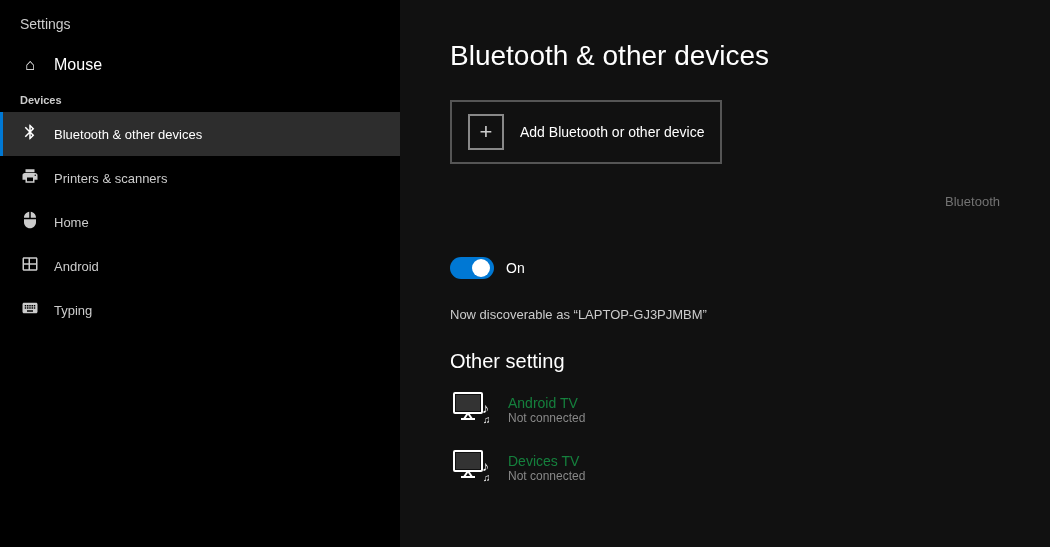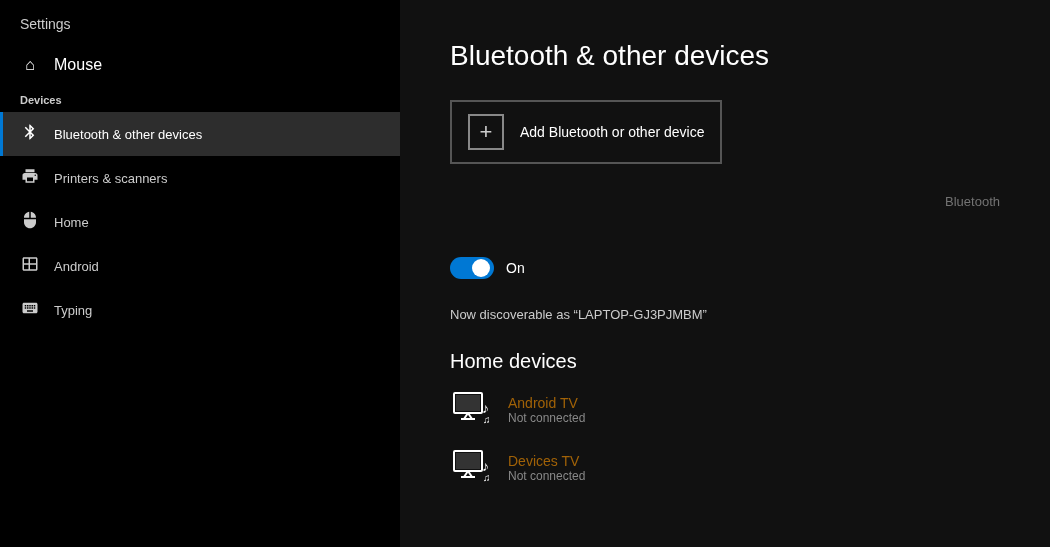--- a/index.html
+++ b/index.html
@@ -202,21 +202,21 @@
     }
     .device-icon {
       width: 42px;
       height: 42px;
       display: flex;
       align-items: center;
       justify-content: center;
       flex-shrink: 0;
     }
     .device-info { display: flex; flex-direction: column; }
-    .device-name { font-size: 14px; color: #a16207; }
+    .device-name { font-size: 14px; color: #15803d; }
     .device-status { font-size: 12px; color: #888888; }
   </style>
 </head>
 <body>
 
 <div class="sidebar">
   <div class="sidebar-title">Settings</div>
 
   <div class="sidebar-home">
     <span class="nav-icon">⌂</span>
@@ -284,21 +284,21 @@
 
   <div class="toggle-row">
     <div class="toggle-switch">
       <div class="knob"></div>
     </div>
     <span class="toggle-label">On</span>
   </div>
 
   <div class="discoverable-text">Now discoverable as “LAPTOP-GJ3PJMBM”</div>
 
-  <h2 class="other-devices-title">Home devices</h2>
+  <h2 class="other-devices-title">Other setting</h2>
 
   <div class="device-item">
     <div class="device-icon">
       <svg width="42" height="42" viewBox="0 0 42 42" fill="none">
 
         <rect x="4" y="4" width="28" height="20" rx="1" stroke="white" stroke-width="2" fill="none"></rect>
         <rect x="6" y="6" width="24" height="16" fill="#333"></rect>
 
         <line x1="18" y1="24" x2="14" y2="30" stroke="white" stroke-width="2"></line>
         <line x1="18" y1="24" x2="22" y2="30" stroke="white" stroke-width="2"></line>

